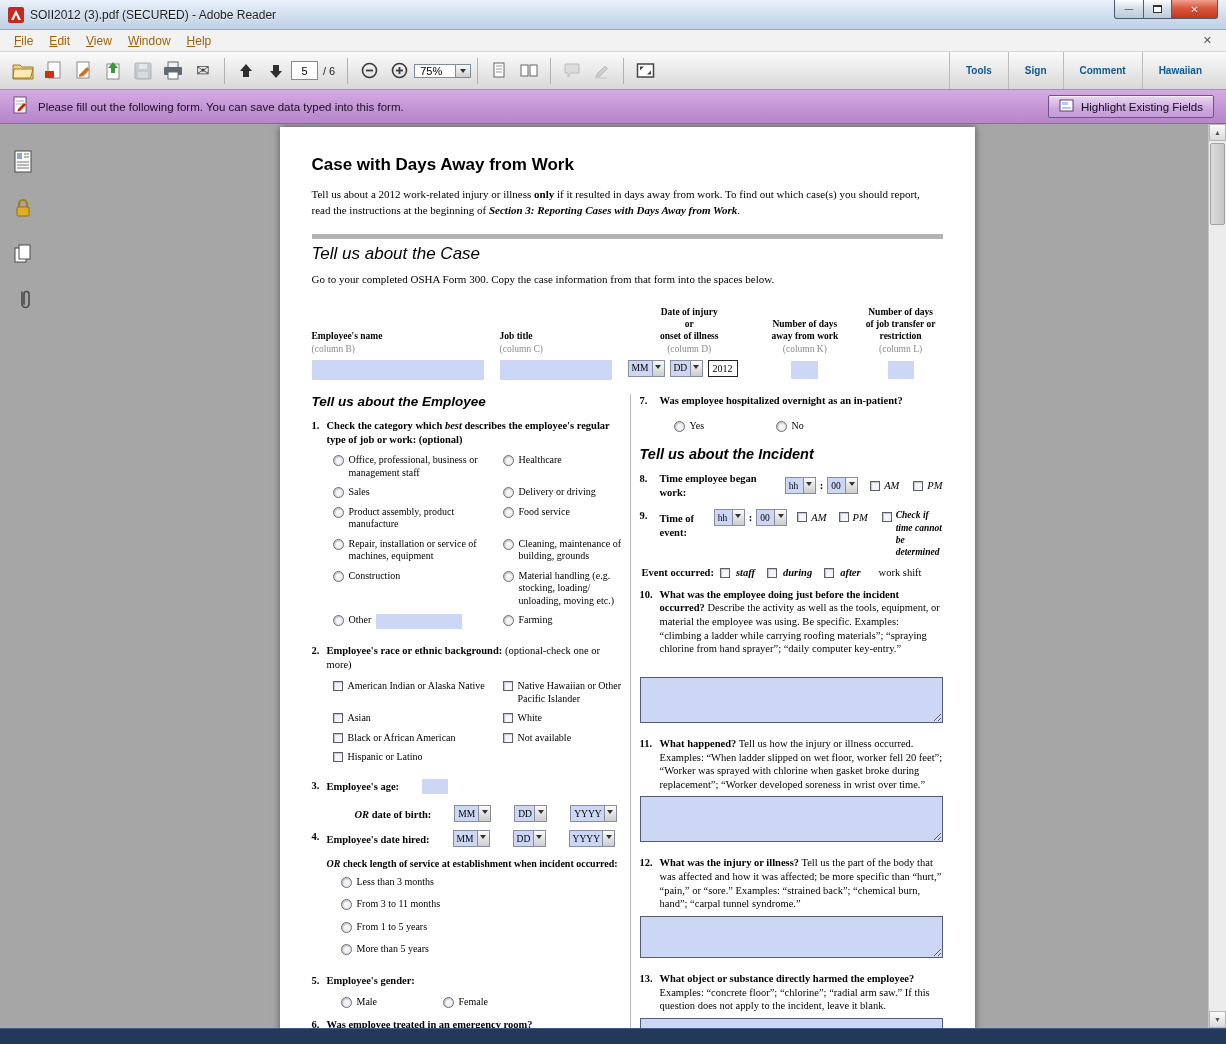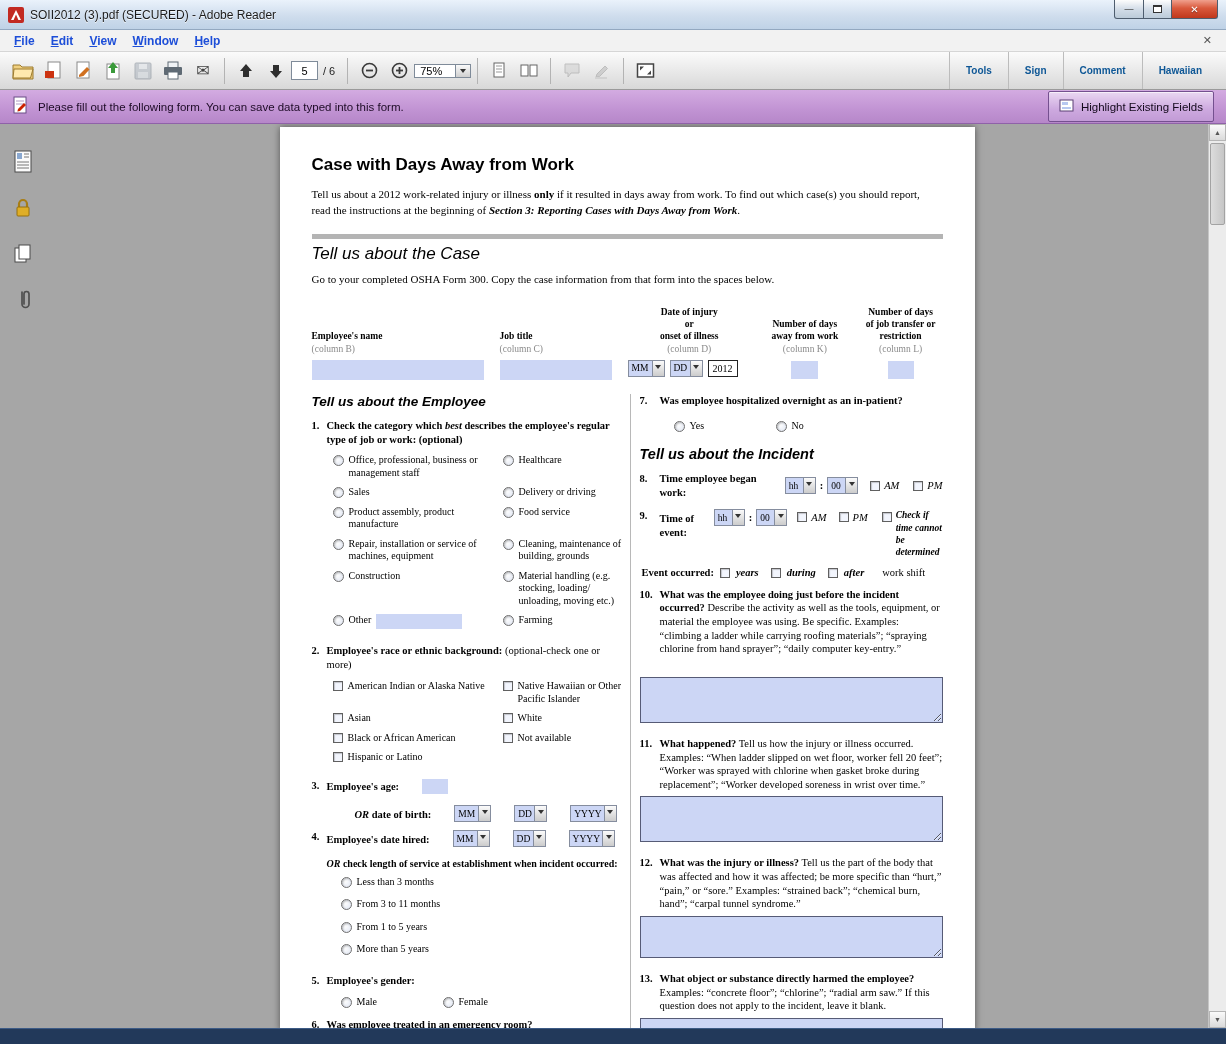--- a/index.html
+++ b/index.html
@@ -13,21 +13,21 @@
   .title-text { font-size:12px; color:#1b1b1b; margin-left:6px; text-shadow:0 1px 0 rgba(255,255,255,.8); }
   .win-controls { position:absolute; top:0; right:8px; display:flex; }
   .wc { height:19px; border:1px solid #4e5d6e; border-top:none; background:linear-gradient(#fdfdfd,#d3dde8 50%,#bccbd9); display:flex; align-items:center; justify-content:center; color:#333; }
   .wc.min { width:30px; border-bottom-left-radius:3px; font-size:9px; }
   .wc.max { width:28px; border-left:none; }
   .max-glyph { width:9px; height:8px; border:1px solid #333; border-top-width:2px; background:#fff; }
   .wc.close { width:46px; border-left:none; border-bottom-right-radius:3px; background:linear-gradient(#f0a08d,#d9593c 45%,#c0371c); color:#fff; font-size:10px; text-shadow:0 1px 1px rgba(0,0,0,.4); }
 
   
   .menubar { height:22px; background:#f2f2f2; border-bottom:1px solid #d6d6d6; display:flex; align-items:center; padding:0 6px; }
-  .menu-item { display:inline-block; font-size:12px; color:#1d4ed8; padding:3px 8px; cursor:default;font-weight:bold; }
+  .menu-item { display:inline-block; font-size:12px; color:#a16207; padding:3px 8px; cursor:default; }
   .menu-item::first-letter { text-decoration:underline; }
   .menubar-x { margin-left:auto; font-size:11px; color:#555; padding:0 8px; }
 
   
   .toolbar { height:38px; background:linear-gradient(#fbfbfb,#e6e6e6 60%,#d8d8d8); border-bottom:1px solid #9a9a9a; display:flex; align-items:center; padding:0 8px; }
   .tbtn { width:30px; height:30px; display:flex; align-items:center; justify-content:center; border-radius:2px; flex:none; }
   .tbtn.disabled { opacity:.55; }
   .tsep { width:1px; height:26px; background:#b3b3b3; margin:0 6px; flex:none; }
   .page-input { width:27px; height:19px; border:1px solid #7f8b99; background:#fff; font-size:11px; text-align:center; font-family:"Liberation Sans",sans-serif; }
   .page-total { font-size:11px; color:#222; margin:0 6px 0 5px; }
@@ -35,21 +35,21 @@
   .combo .cval { width:42px; border:1px solid #7f8b99; background:#fff; font-size:11px; display:flex; align-items:center; padding-left:5px; }
   .combo .cbtn { width:15px; border:1px solid #7f8b99; border-left:none; background:linear-gradient(#fafafa,#cfcfcf); display:flex; align-items:center; justify-content:center; }
   .tri { width:0; height:0; border:3px solid transparent; border-top:4px solid #333; margin-top:4px; }
   .glyph-mail { font-size:16px; color:#444; }
   .tb-right { margin-left:auto; display:flex; align-items:stretch; height:100%; }
   .txtbtn { display:flex; align-items:center; padding:0 16px; font-size:10px; font-weight:bold; color:#0e5796; border-left:1px solid #bcbcbc; }
 
   
   .formbar { height:34px; background:linear-gradient(#d3abe1,#c193d3 60%,#b687c9); border-bottom:1px solid #8f62a8; display:flex; align-items:center; padding:0 12px; }
   .formbar-msg { font-size:11.5px; color:#1d0b26; margin-left:9px; }
-  .hl-btn { margin-left:auto; display:flex; align-items:center; gap:6px; height:31px; padding:0 10px; background:linear-gradient(#ead7f2,#cda9df 60%,#c29bd6); border:1px solid #74508f; border-radius:2px; box-shadow:inset 0 1px 0 rgba(255,255,255,.6); font-size:11.5px; color:#140a1c; }
+  .hl-btn { margin-left:auto; display:flex; align-items:center; gap:6px; height:23px; padding:0 10px; background:linear-gradient(#ead7f2,#cda9df 60%,#c29bd6); border:1px solid #74508f; border-radius:2px; box-shadow:inset 0 1px 0 rgba(255,255,255,.6); font-size:11.5px; color:#140a1c; }
 
   
   .main { position:absolute; top:124px; left:0; right:0; bottom:16px; display:flex; }
   .sidebar { width:46px; flex:none; display:flex; flex-direction:column; align-items:center; padding-top:26px; gap:22px; }
   .side-btn { width:26px; height:24px; display:flex; align-items:center; justify-content:center; }
   .docarea { flex:1; display:flex; justify-content:center; align-items:flex-start; overflow:hidden; }
   .scrollbar { width:18px; flex:none; background:#ececec; border-left:1px solid #c5c5c5; display:flex; flex-direction:column; }
   .sb-btn { height:17px; background:linear-gradient(#fafafa,#dadada); border:1px solid #b5b5b5; display:flex; align-items:center; justify-content:center; font-size:7px; color:#555; flex:none; }
   .sb-thumb { margin:2px 1px; height:82px; background:linear-gradient(90deg,#dcdcdc,#c6c6c6); border:1px solid #a3a3a3; border-radius:2px; flex:none; }
   .sb-space { flex:1; }
@@ -660,21 +660,21 @@
                 <span class="cb" style="margin-left:8px;margin-top:3px"></span>
                   <span class="ampm" style="margin-top:2px">PM</span>
                 <span class="cb" style="margin-left:10px;margin-top:3px"></span>
                 <span class="cannot">Check if time cannot be determined</span>
               </div>
             </div>
 
             <div class="eventline">
               <span class="qtitle">Event occurred:</span>
               <span class="cb"></span>
-                <span class="em-bi">years</span>
+                <span class="em-bi">staff</span>
               <span class="cb" style="margin-left:6px"></span>
                 <span class="em-bi">during</span>
               <span class="cb" style="margin-left:6px"></span>
                 <span class="em-bi">after</span>
               <span style="margin-left:12px">work shift</span>
             </div>
 
             <div class="q" style="margin-bottom:16px">
               <span class="qnum">10.</span>
               <div class="qbody"><span class="qtitle">What was the employee doing just before the incident occurred?</span><span> Describe the activity as well as the tools, equipment, or material the employee was using.  Be specific.  Examples:  “climbing a ladder while carrying roofing materials”; “spraying chlorine from hand sprayer”; “daily computer key-entry.”</span></div>

